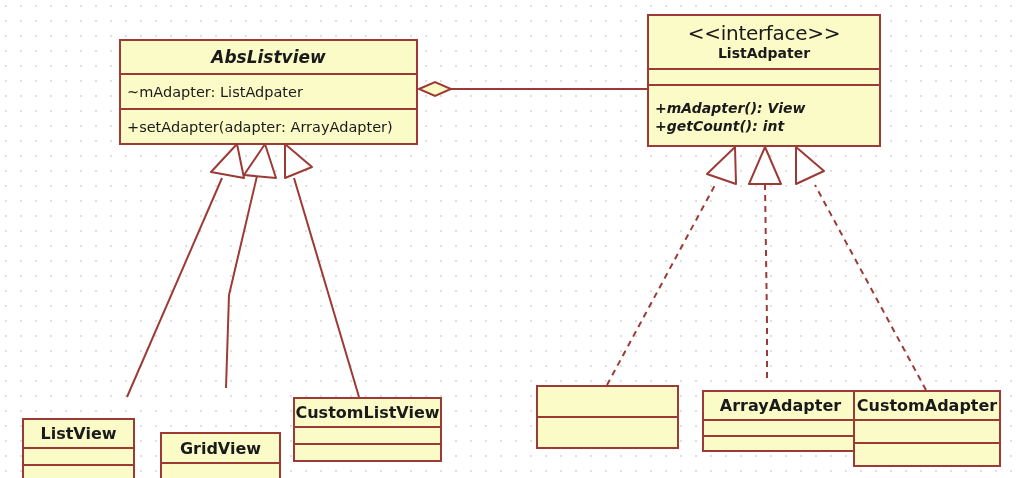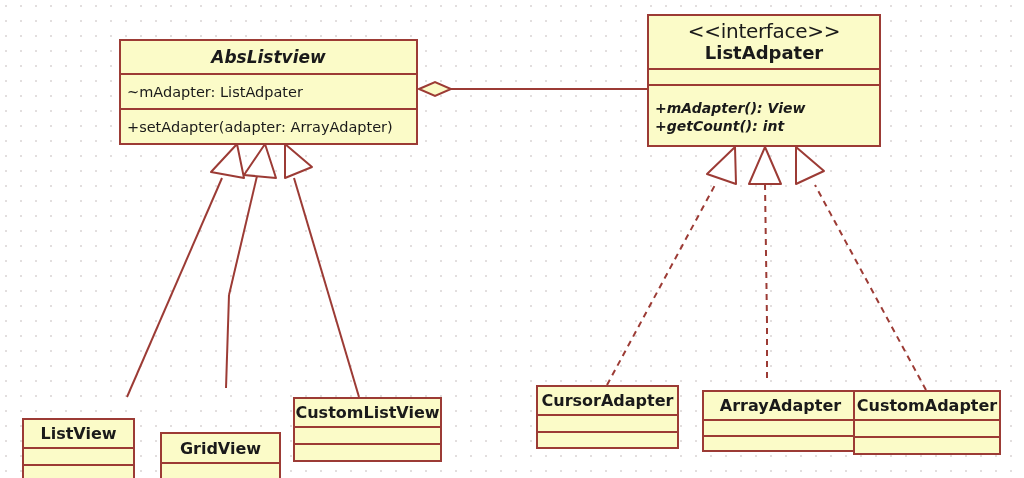--- a/index.html
+++ b/index.html
@@ -62,21 +62,21 @@
   }
   .stereotype {
     font-weight: normal;
     font-style: normal;
     font-size: 20px;
     letter-spacing: -0.3px;
     line-height: 1.15;
   }
   .iface-name {
     font-weight: bold;
-    font-size: 18px;
+    font-size: 14px;
     line-height: 1.15;
   }
   .member-cmp {
     font-size: 14.5px;
     color: #1a1a1a;
     display: flex;
     flex-direction: column;
     justify-content: center;
   }
   .member-italic {
@@ -182,36 +182,33 @@
 
   <div class="uml-box" style="left:293px; top:397px; width:149px; height:65px;">
     <div class="cmp title-cmp" style="height:27px;">
       <span class="name-md">CustomListView</span>
     </div>
     <div class="cmp empty-cmp"></div>
     <div class="cmp empty-cmp"></div>
   </div>
 
   <div class="uml-box" style="left:536px; top:385px; width:143px; height:64px;">
-    <div class="cmp title-cmp" style="height:27px;">
-      <span class="name-md">CursorAdapter</span>
-    </div>
     <div class="cmp empty-cmp"></div>
     <div class="cmp empty-cmp"></div>
   </div>
 
   <div class="uml-box" style="left:702px; top:390px; width:157px; height:62px;">
     <div class="cmp title-cmp" style="height:27px;">
       <span class="name-md">ArrayAdapter</span>
     </div>
     <div class="cmp empty-cmp"></div>
     <div class="cmp empty-cmp"></div>
   </div>
 
-  <div class="uml-box" style="left:853px; top:390px; width:148px; height:65px;">
+  <div class="uml-box" style="left:853px; top:390px; width:148px; height:77px;">
     <div class="cmp title-cmp" style="height:27px;">
       <span class="name-md">CustomAdapter</span>
     </div>
     <div class="cmp empty-cmp"></div>
     <div class="cmp empty-cmp"></div>
   </div>
 
 </div>
 
 </body></html>

